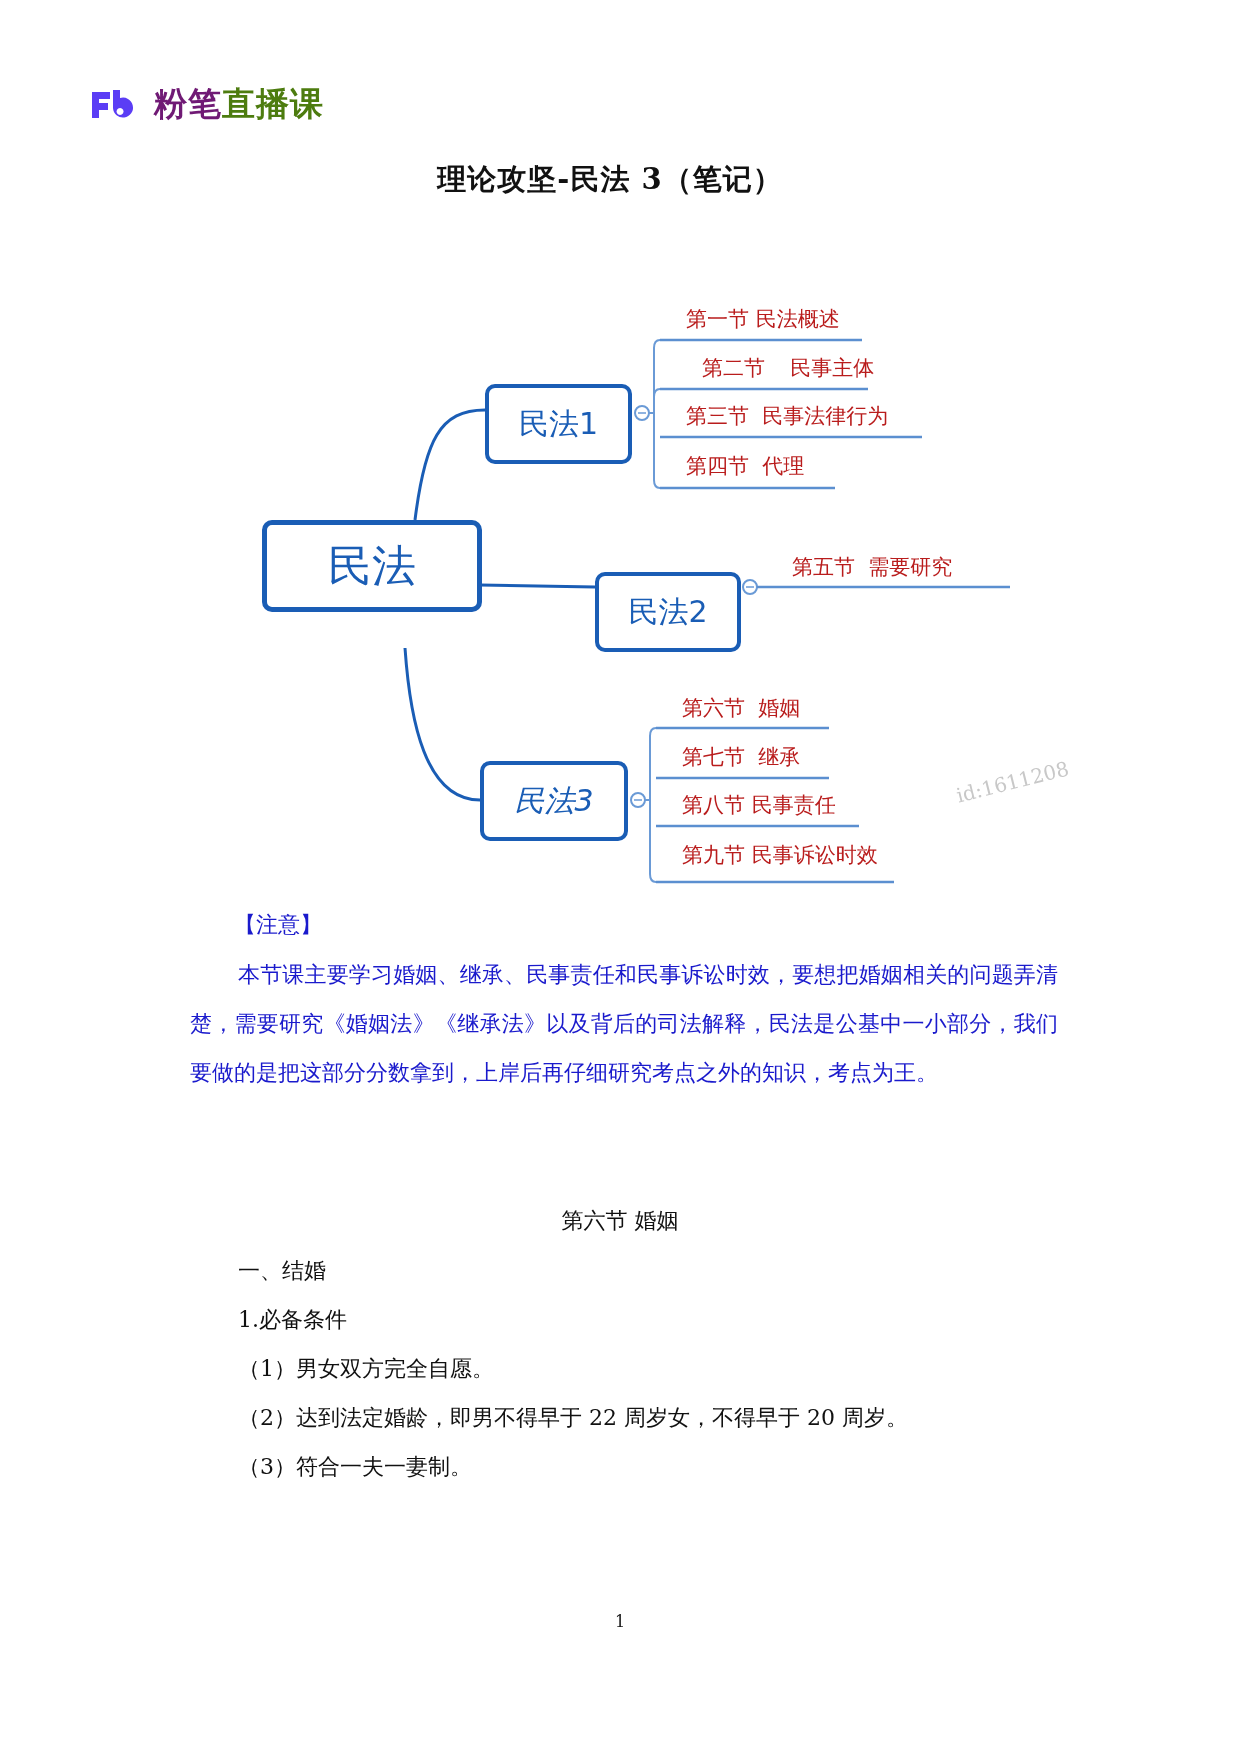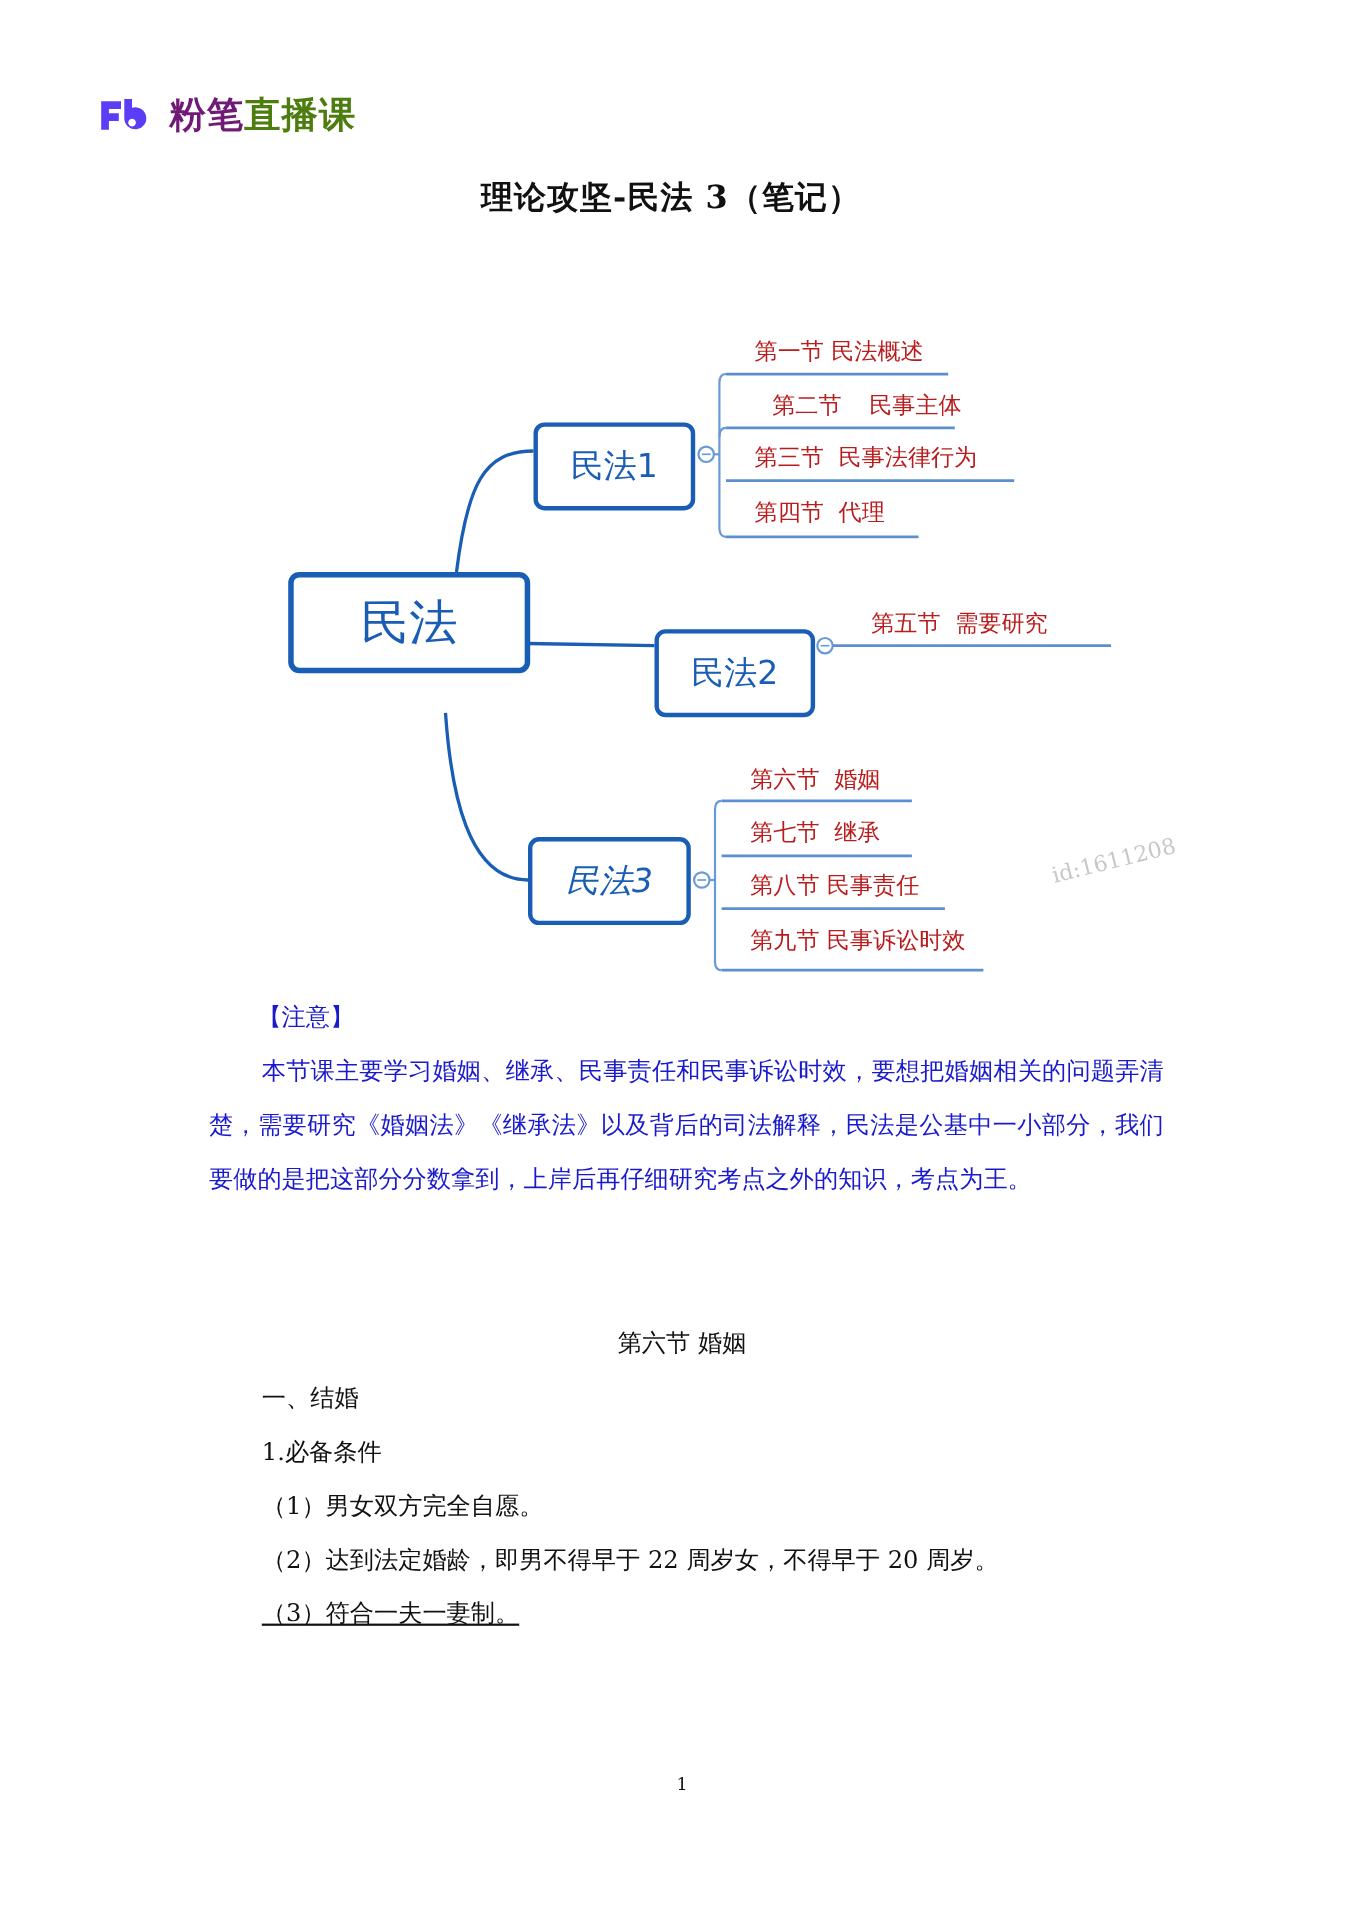--- a/index.html
+++ b/index.html
@@ -102,15 +102,15 @@
 </div>
 
 <div class="note-head">【注意】</div>
 <div class="note-body">本节课主要学习婚姻、继承、民事责任和民事诉讼时效，要想把婚姻相关的问题弄清楚，需要研究《婚姻法》《继承法》以及背后的司法解释，民法是公基中一小部分，我们要做的是把这部分分数拿到，上岸后再仔细研究考点之外的知识，考点为王。</div>
 
 <div class="sec-title">第六节    婚姻</div>
 <div class="line" style="left:238px;top:1256px;">一、结婚</div>
 <div class="line" style="left:238px;top:1305px;">1.必备条件</div>
 <div class="line" style="left:238px;top:1354px;">（1）男女双方完全自愿。</div>
 <div class="line" style="left:238px;top:1403px;">（2）达到法定婚龄，即男不得早于 22 周岁女，不得早于 20 周岁。</div>
-<div class="line" style="left:238px;top:1452px;text-decoration:underline;">（3）符合一夫一妻制。</div>
+<div class="line" style="left:238px;top:1452px;">（3）符合一夫一妻制。</div>
 
 <div class="page-num">1</div>
 
 </body></html>

